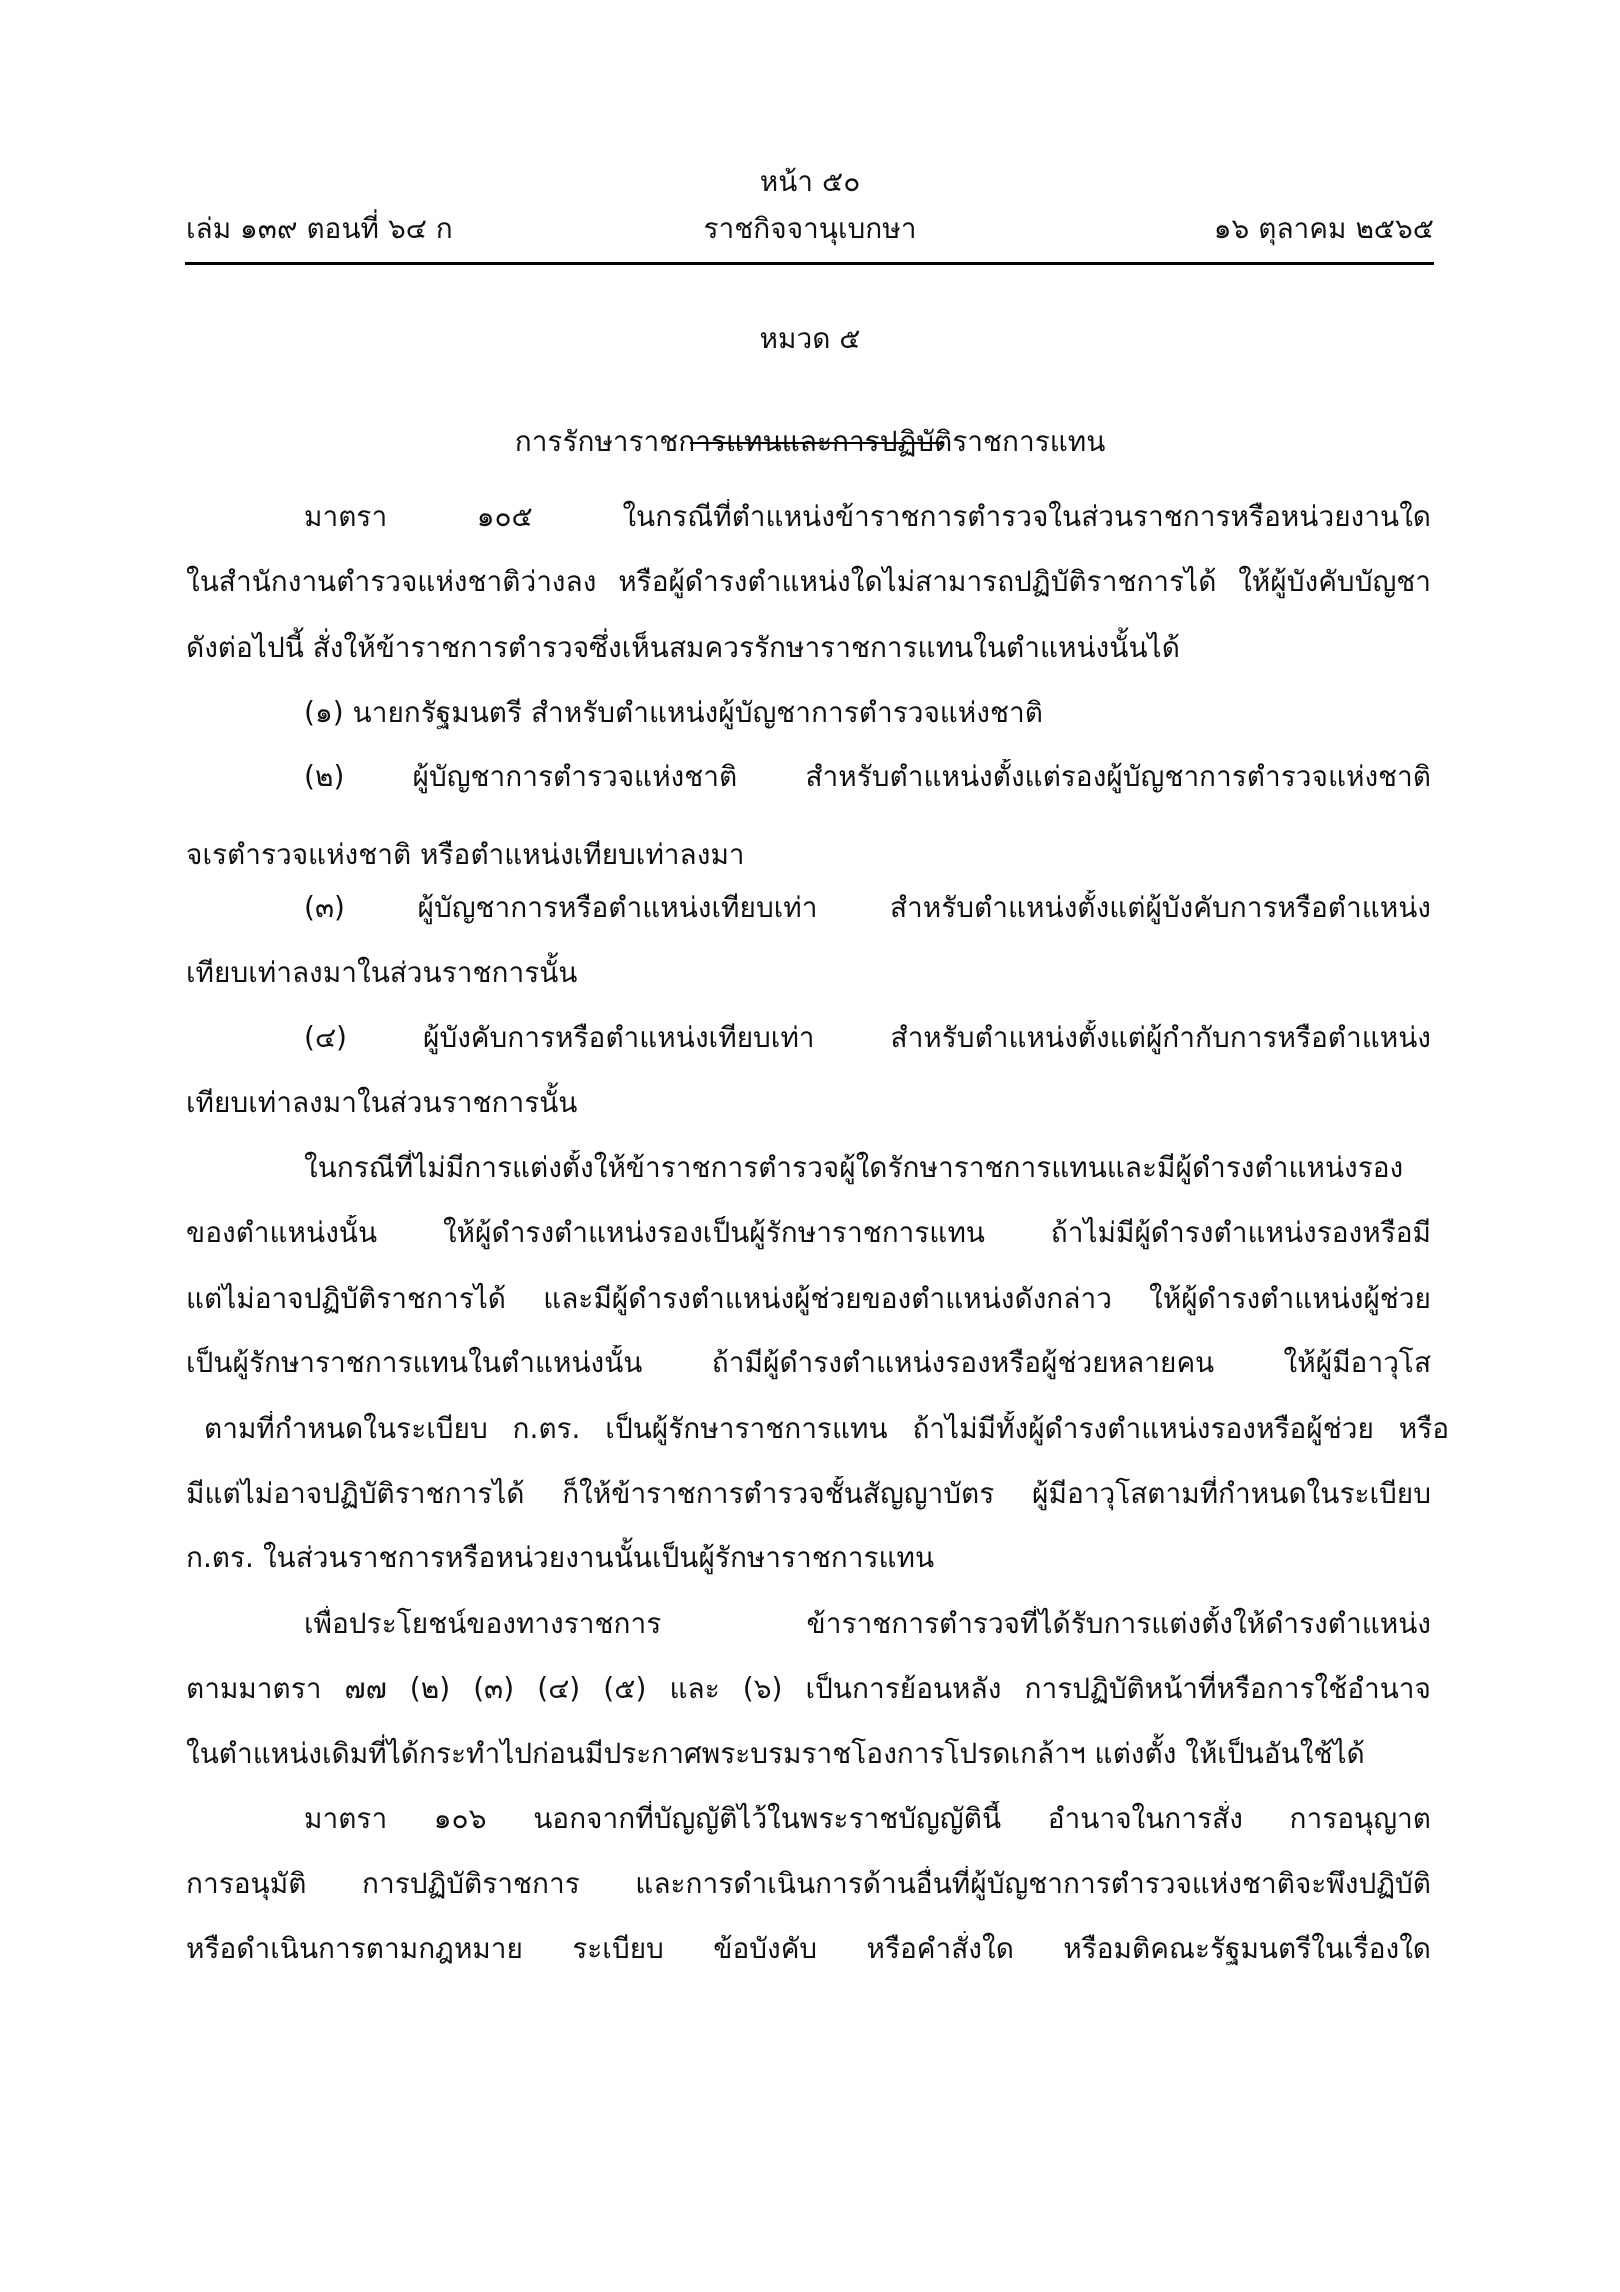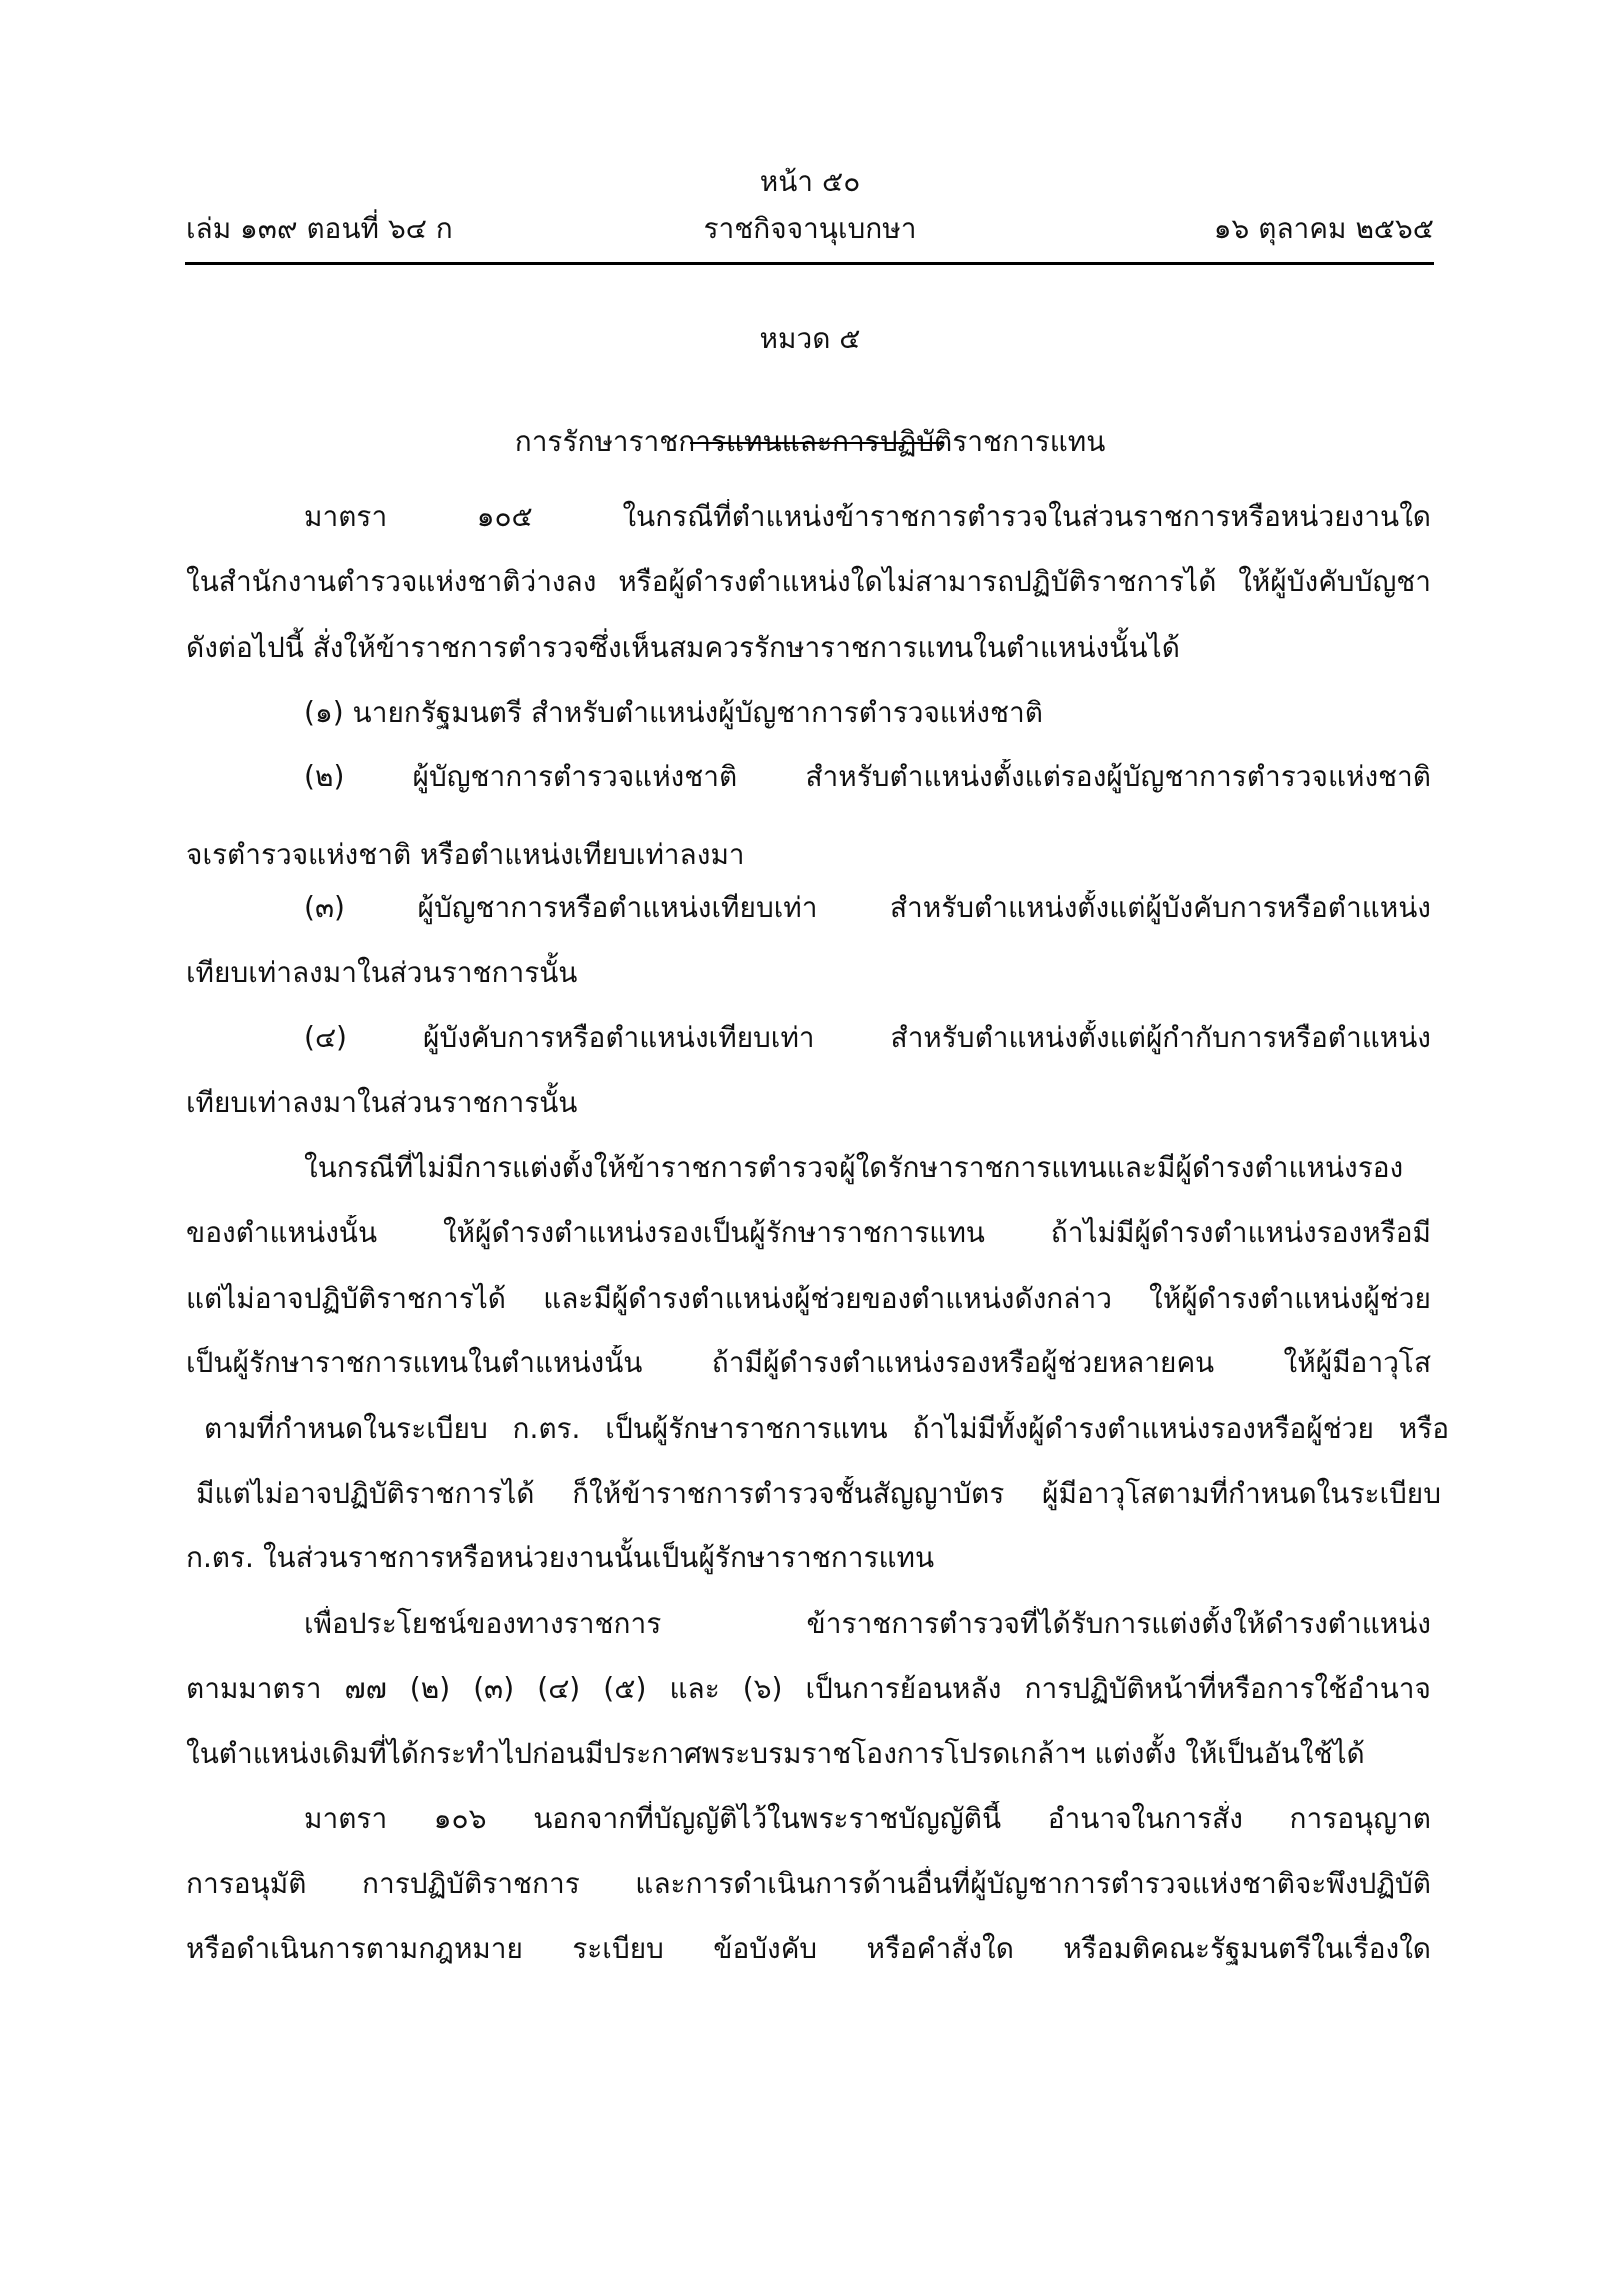--- a/index.html
+++ b/index.html
@@ -80,21 +80,21 @@
   <div class="line justify" style="left:304px; width:1127px; top:890px;">(๓)   ผู้บัญชาการหรือตำแหน่งเทียบเท่า   สำหรับตำแหน่งตั้งแต่ผู้บังคับการหรือตำแหน่ง</div>
   <div class="line" style="left:186px; top:955px;">เทียบเท่าลงมาในส่วนราชการนั้น</div>
   <div class="line justify" style="left:304px; width:1127px; top:1020px;">(๔)   ผู้บังคับการหรือตำแหน่งเทียบเท่า   สำหรับตำแหน่งตั้งแต่ผู้กำกับการหรือตำแหน่ง</div>
   <div class="line" style="left:186px; top:1085px;">เทียบเท่าลงมาในส่วนราชการนั้น</div>
 
   <div class="line justify" style="left:304px; width:1127px; top:1150px;">ในกรณีที่ไม่มีการแต่งตั้งให้ข้าราชการตำรวจผู้ใดรักษาราชการแทนและมีผู้ดำรงตำแหน่งรอง</div>
   <div class="line justify" style="left:186px; width:1245px; top:1215px;">ของตำแหน่งนั้น   ให้ผู้ดำรงตำแหน่งรองเป็นผู้รักษาราชการแทน   ถ้าไม่มีผู้ดำรงตำแหน่งรองหรือมี</div>
   <div class="line justify" style="left:186px; width:1245px; top:1281px;">แต่ไม่อาจปฏิบัติราชการได้   และมีผู้ดำรงตำแหน่งผู้ช่วยของตำแหน่งดังกล่าว   ให้ผู้ดำรงตำแหน่งผู้ช่วย</div>
   <div class="line justify" style="left:186px; width:1245px; top:1345px;">เป็นผู้รักษาราชการแทนในตำแหน่งนั้น   ถ้ามีผู้ดำรงตำแหน่งรองหรือผู้ช่วยหลายคน   ให้ผู้มีอาวุโส</div>
   <div class="line justify" style="left:204px; width:1245px; top:1411px;">ตามที่กำหนดในระเบียบ   ก.ตร.   เป็นผู้รักษาราชการแทน   ถ้าไม่มีทั้งผู้ดำรงตำแหน่งรองหรือผู้ช่วย   หรือ</div>
-  <div class="line justify" style="left:196px; width:1245px; top:1476px;">มีแต่ไม่อาจปฏิบัติราชการได้   ก็ให้ข้าราชการตำรวจชั้นสัญญาบัตร   ผู้มีอาวุโสตามที่กำหนดในระเบียบ</div>
+  <div class="line justify" style="left:186px; width:1245px; top:1476px;">มีแต่ไม่อาจปฏิบัติราชการได้   ก็ให้ข้าราชการตำรวจชั้นสัญญาบัตร   ผู้มีอาวุโสตามที่กำหนดในระเบียบ</div>
   <div class="line" style="left:186px; top:1540px;">ก.ตร.   ในส่วนราชการหรือหน่วยงานนั้นเป็นผู้รักษาราชการแทน</div>
 
   <div class="line justify" style="left:304px; width:1127px; top:1606px;">เพื่อประโยชน์ของทางราชการ   ข้าราชการตำรวจที่ได้รับการแต่งตั้งให้ดำรงตำแหน่ง</div>
   <div class="line justify" style="left:186px; width:1245px; top:1671px;">ตามมาตรา   ๗๗   (๒)   (๓)   (๔)   (๕)   และ   (๖)   เป็นการย้อนหลัง   การปฏิบัติหน้าที่หรือการใช้อำนาจ</div>
   <div class="line" style="left:186px; top:1736px;">ในตำแหน่งเดิมที่ได้กระทำไปก่อนมีประกาศพระบรมราชโองการโปรดเกล้าฯ   แต่งตั้ง   ให้เป็นอันใช้ได้</div>
 
   <div class="line justify" style="left:304px; width:1127px; top:1801px;">มาตรา   ๑๐๖   นอกจากที่บัญญัติไว้ในพระราชบัญญัตินี้   อำนาจในการสั่ง   การอนุญาต</div>
   <div class="line justify" style="left:186px; width:1245px; top:1866px;">การอนุมัติ   การปฏิบัติราชการ   และการดำเนินการด้านอื่นที่ผู้บัญชาการตำรวจแห่งชาติจะพึงปฏิบัติ</div>
   <div class="line justify" style="left:186px; width:1245px; top:1931px;">หรือดำเนินการตามกฎหมาย   ระเบียบ   ข้อบังคับ   หรือคำสั่งใด   หรือมติคณะรัฐมนตรีในเรื่องใด</div>
 

